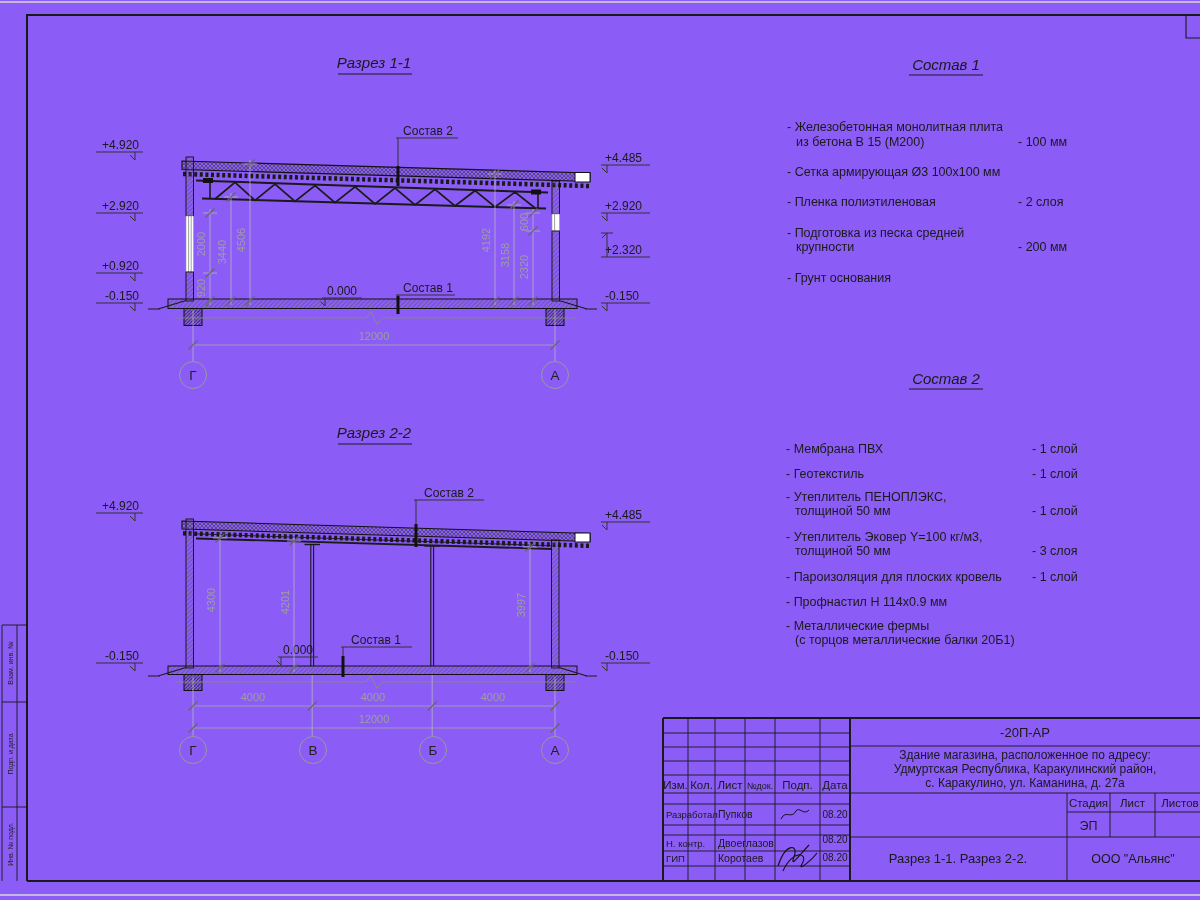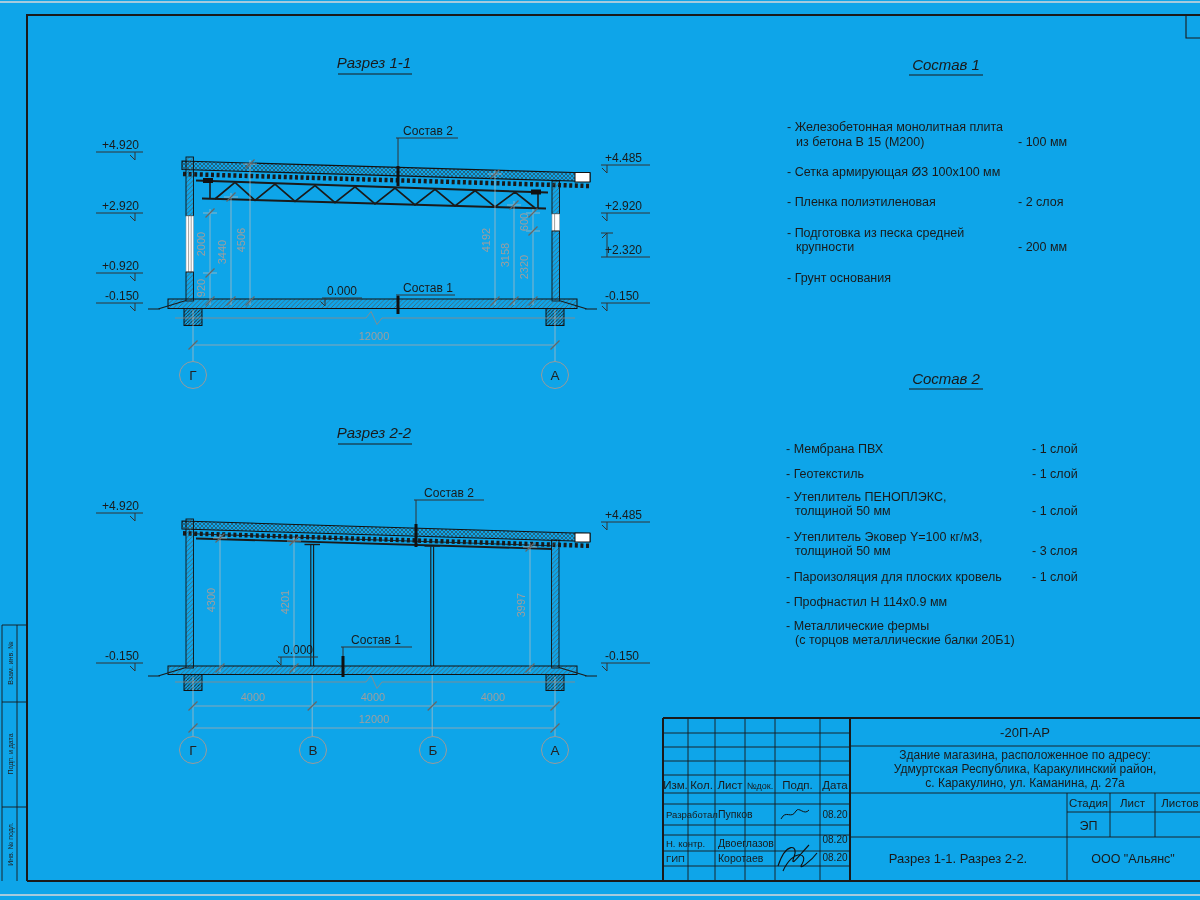--- a/index.html
+++ b/index.html
@@ -1,16 +1,16 @@
 <!DOCTYPE html>
 <html><head>
 <meta charset="utf-8">
 <style>
   html,body{margin:0;padding:0;background:#fff;}
-  #sheet{position:relative;width:1200px;height:900px;background:#0ea5e9;overflow:hidden;
+  #sheet{position:relative;width:1200px;height:900px;background:#8b5cf6;overflow:hidden;
          font-family:"Liberation Sans",sans-serif;}
   svg{position:absolute;left:0;top:0;}
   svg text{font-family:"Liberation Sans",sans-serif;fill:#1a1a1a;}
   .ttl{font-size:15px;font-style:italic;text-anchor:middle;}
   .lbl{font-size:12px;text-anchor:middle;}
   .elevL{font-size:12px;text-anchor:end;}
   .elevR{font-size:12px;text-anchor:start;}
   .dim{font-size:11px;fill:#9e9e9e;text-anchor:middle;}
   .ax{font-size:13.5px;text-anchor:middle;fill:#222;}
   .li{font-size:12.5px;}

